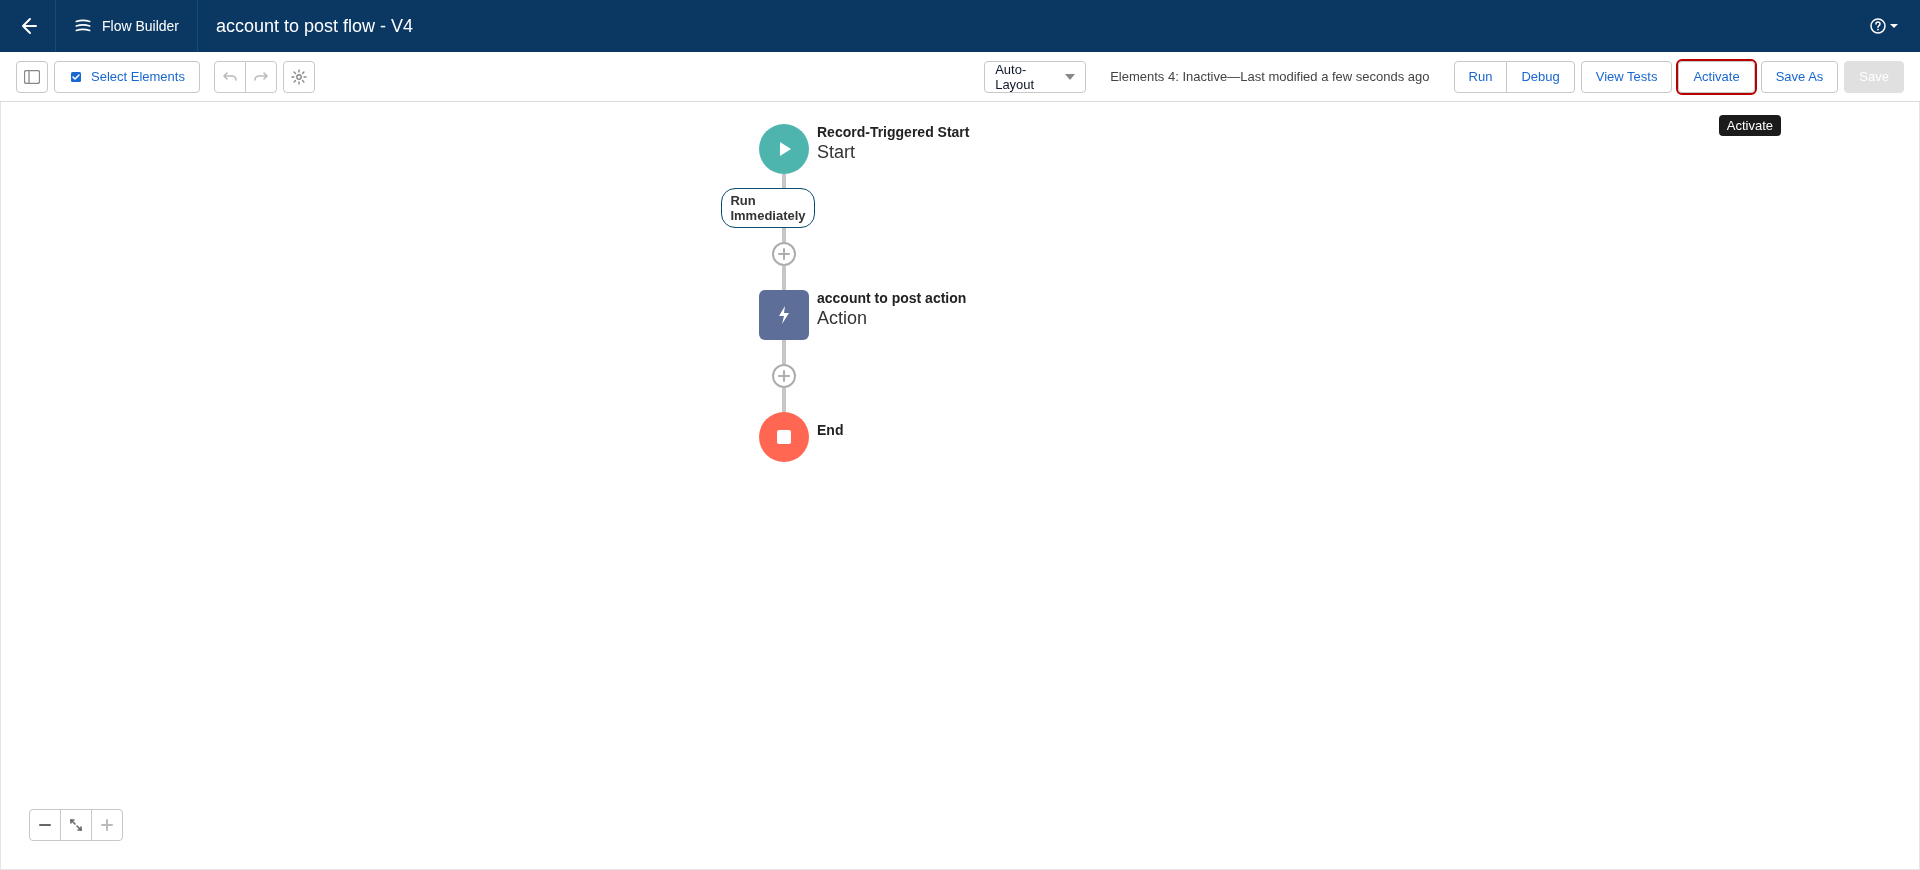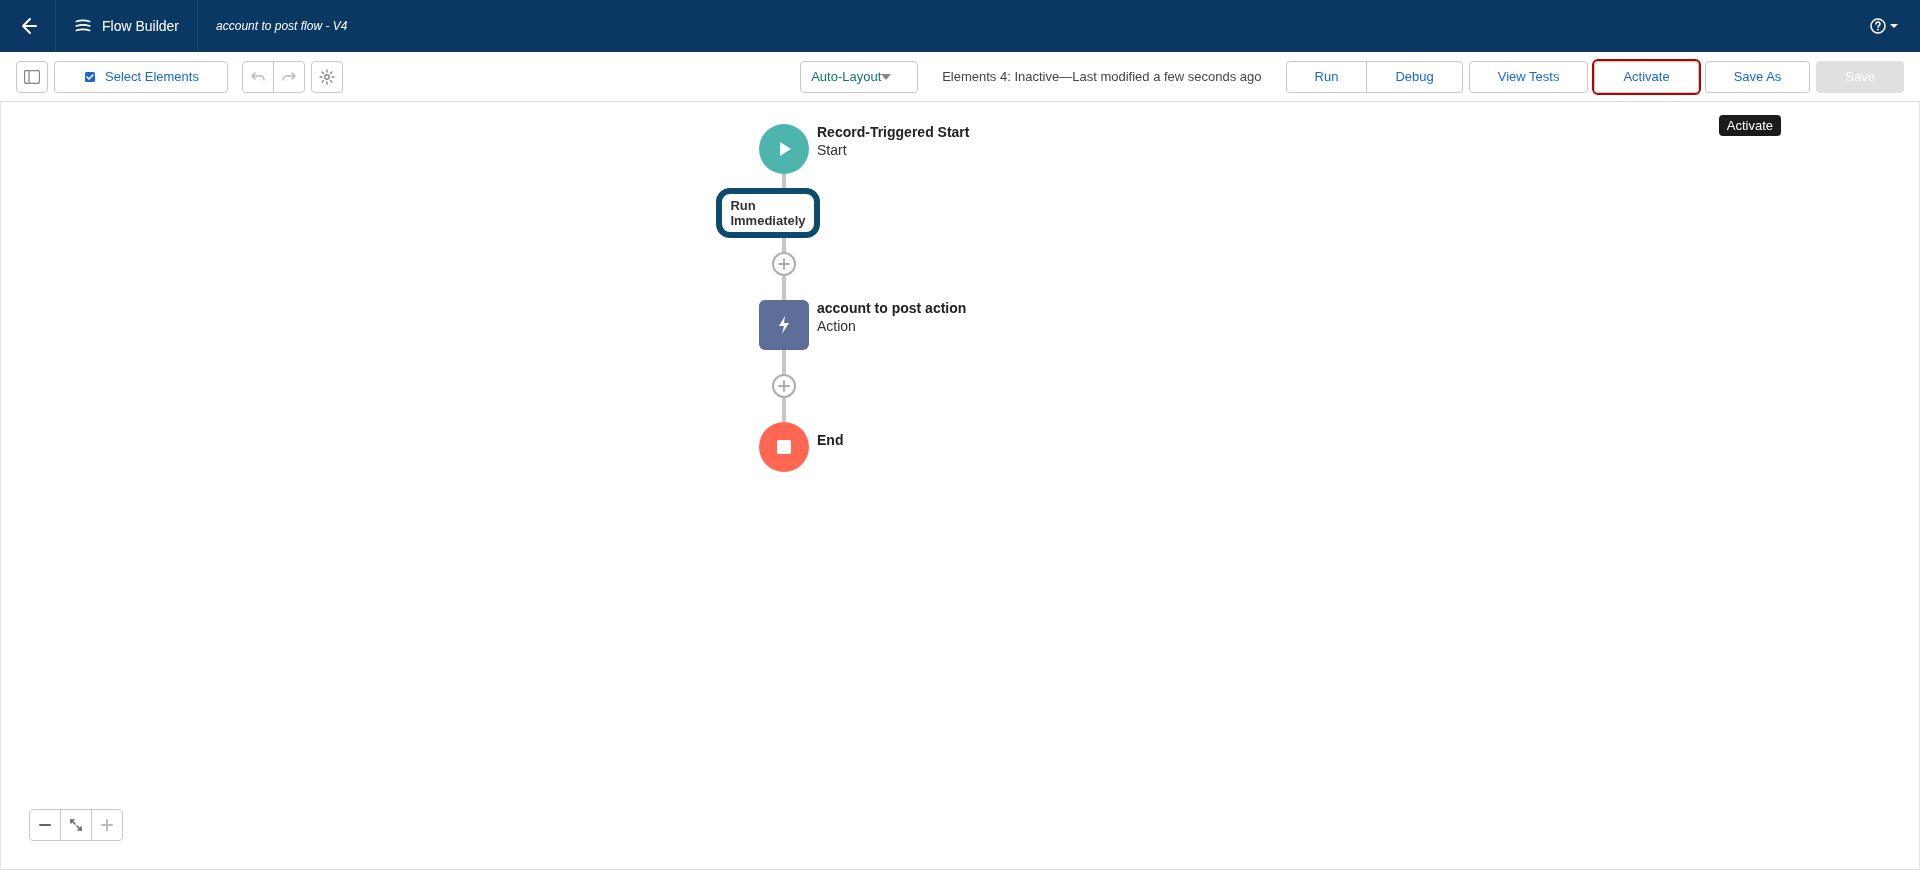--- a/index.html
+++ b/index.html
@@ -4,63 +4,63 @@
 <style>
   * { box-sizing: border-box; margin: 0; padding: 0; }
   body { font-family: -apple-system, "Segoe UI", Arial, sans-serif; font-size: 13px; color: #222; background: #fff; width: 1920px; height: 870px; overflow: hidden; position: relative; }
 
   
   .topbar { height: 52px; background: #0b3763; display: flex; align-items: center; color: #fff; }
   .topbar .back { width: 56px; height: 100%; display: flex; align-items: center; justify-content: center; border-right: 1px solid #124b82; cursor: pointer; }
   .topbar .section { display: flex; align-items: center; gap: 10px; padding: 10px 18px; border-right: 1px solid #124b82; height: 100%; }
   .topbar .section.last { border-right: none; }
   .topbar .app-name { font-size: 14px; }
-  .topbar .flow-name { font-size: 12px; font-style: italic; }
+  .topbar .flow-name { font-size: 18px; }
   .topbar .spacer { flex: 1; }
   .topbar .help { padding: 0 22px; display: flex; align-items: center; gap: 4px; cursor: pointer; }
   .flow-logo svg { display: block; }
 
   
   .toolbar { height: 50px; border-bottom: 1px solid #dadada; display: flex; align-items: center; padding: 0 16px; gap: 6px; background: #fff;}
-  .btn { height: 32px; border: 1px solid #c8c8c8; background: #fff; border-radius: 4px; display: inline-flex; align-items: center; justify-content: center; gap: 8px; padding: 0 28px; cursor: pointer; font-size: 13px; }
+  .btn { height: 32px; border: 1px solid #c8c8c8; background: #fff; border-radius: 4px; display: inline-flex; align-items: center; justify-content: center; gap: 8px; padding: 0 14px; cursor: pointer; font-size: 13px; }
   .btn.icon-only { padding: 0; width: 32px; }
   .btn.link { color: #1967cf; }
   .btn.disabled { color: #aaa; cursor: default; }
   .btn.save-disabled { background: #e0e0e0; color: #fff; border-color: #e0e0e0; cursor: default; align-items: center; }
   .btn-group { display: inline-flex; }
   .btn-group .btn { border-radius: 0; margin-left: -1px; }
   .btn-group .btn:first-child { border-top-left-radius: 4px; border-bottom-left-radius: 4px; margin-left: 8px; }
   .btn-group .btn:last-child { border-top-right-radius: 4px; border-bottom-right-radius: 4px; }
   .toolbar .spacer { flex: 1; }
   .toolbar .status { font-size: 13px; color: #444; margin: 0 10px 0 18px; }
   .btn.highlight { outline: 2px solid #b90000; outline-offset: 0px; }
 
-  .layout-select { height: 32px; width: 118px; border: 1px solid #c8c8c8; border-radius: 4px; display: flex; align-items: center; justify-content: flex-start; padding: 0 10px; cursor: pointer; font-size: 13px; color: #0f766e; }
+  .layout-select { height: 32px; width: 102px; border: 1px solid #c8c8c8; border-radius: 4px; display: flex; align-items: center; justify-content: flex-start; padding: 0 10px; cursor: pointer; font-size: 13px; color: #0f172a; }
   .tri-down { width: 0; height: 0; border-left: 5px solid transparent; border-right: 5px solid transparent; border-top: 6px solid #888; }
 
   
   .canvas { position: absolute; top: 102px; bottom: 0; left: 0; right: 0; border: 1px solid #e5e5e5; border-top: none; background: #fff; }
 
   .flow { position: absolute; left: 758px; top: 22px; }
   .node-row { display: flex; align-items: center; gap: 10px; position: relative; }
   .node-label { position: absolute; left: 58px; top: 0; white-space: nowrap; }
   .node-label .title { font-weight: 700; font-size: 14px; }
-  .node-label .sub { font-size: 14px; color: #333; margin-top: 2px; }
+  .node-label .sub { font-size: 18px; color: #333; margin-top: 2px; }
 
   .icon-circle { width: 50px; height: 50px; border-radius: 50%; display: flex; align-items: center; justify-content: center; color: #fff; }
   .icon-square { width: 50px; height: 50px; border-radius: 6px; display: flex; align-items: center; justify-content: center; color: #fff; background: #5d6f99; }
   .start-circle { background: #4db5ad; }
   .end-circle  { width: 50px; height: 50px; border-radius: 50%; background: #ff6752; display: flex; align-items: center; justify-content: center; }
   .end-circle .stop { width: 14px; height: 14px; background: #fff; border-radius: 2px; }
 
   .connector { width: 4px; background: #c6c6c6; margin: 0 23px; }
   .conn-short { height: 14px; }
   .conn-med   { height: 24px; }
 
-  .pill { background: #fff; border: 6px solid #0c4a6e; border-radius: 14px; padding: 4px 8px; font-size: 13px; font-weight: 600; color: #333; position: relative; left: 0; margin-left: -32px; display: inline-block; }
+  .pill { background: #fff; border: 1px solid #0c4a6e; border-radius: 14px; padding: 4px 8px; font-size: 13px; font-weight: 600; color: #333; position: relative; left: 0; margin-left: -32px; display: inline-block; }
   .pill-wrap { display: flex; justify-content: center; width: 50px; }
 
   .add-circle { width: 24px; height: 24px; border: 2px solid #adadad; border-radius: 50%; background: #fff; display: flex; align-items: center; justify-content: center; margin-left: 13px; cursor: pointer; }
   .add-circle svg { stroke: #adadad; }
 
   
   .tooltip { position: absolute; top: 13px; right: 138px; background: #1b1b1b; color: #fff; font-size: 13px; padding: 3px 8px; border-radius: 4px; z-index: 50; }
 
   
   .zoom { position: absolute; left: 28px; bottom: 28px; display: flex; }

